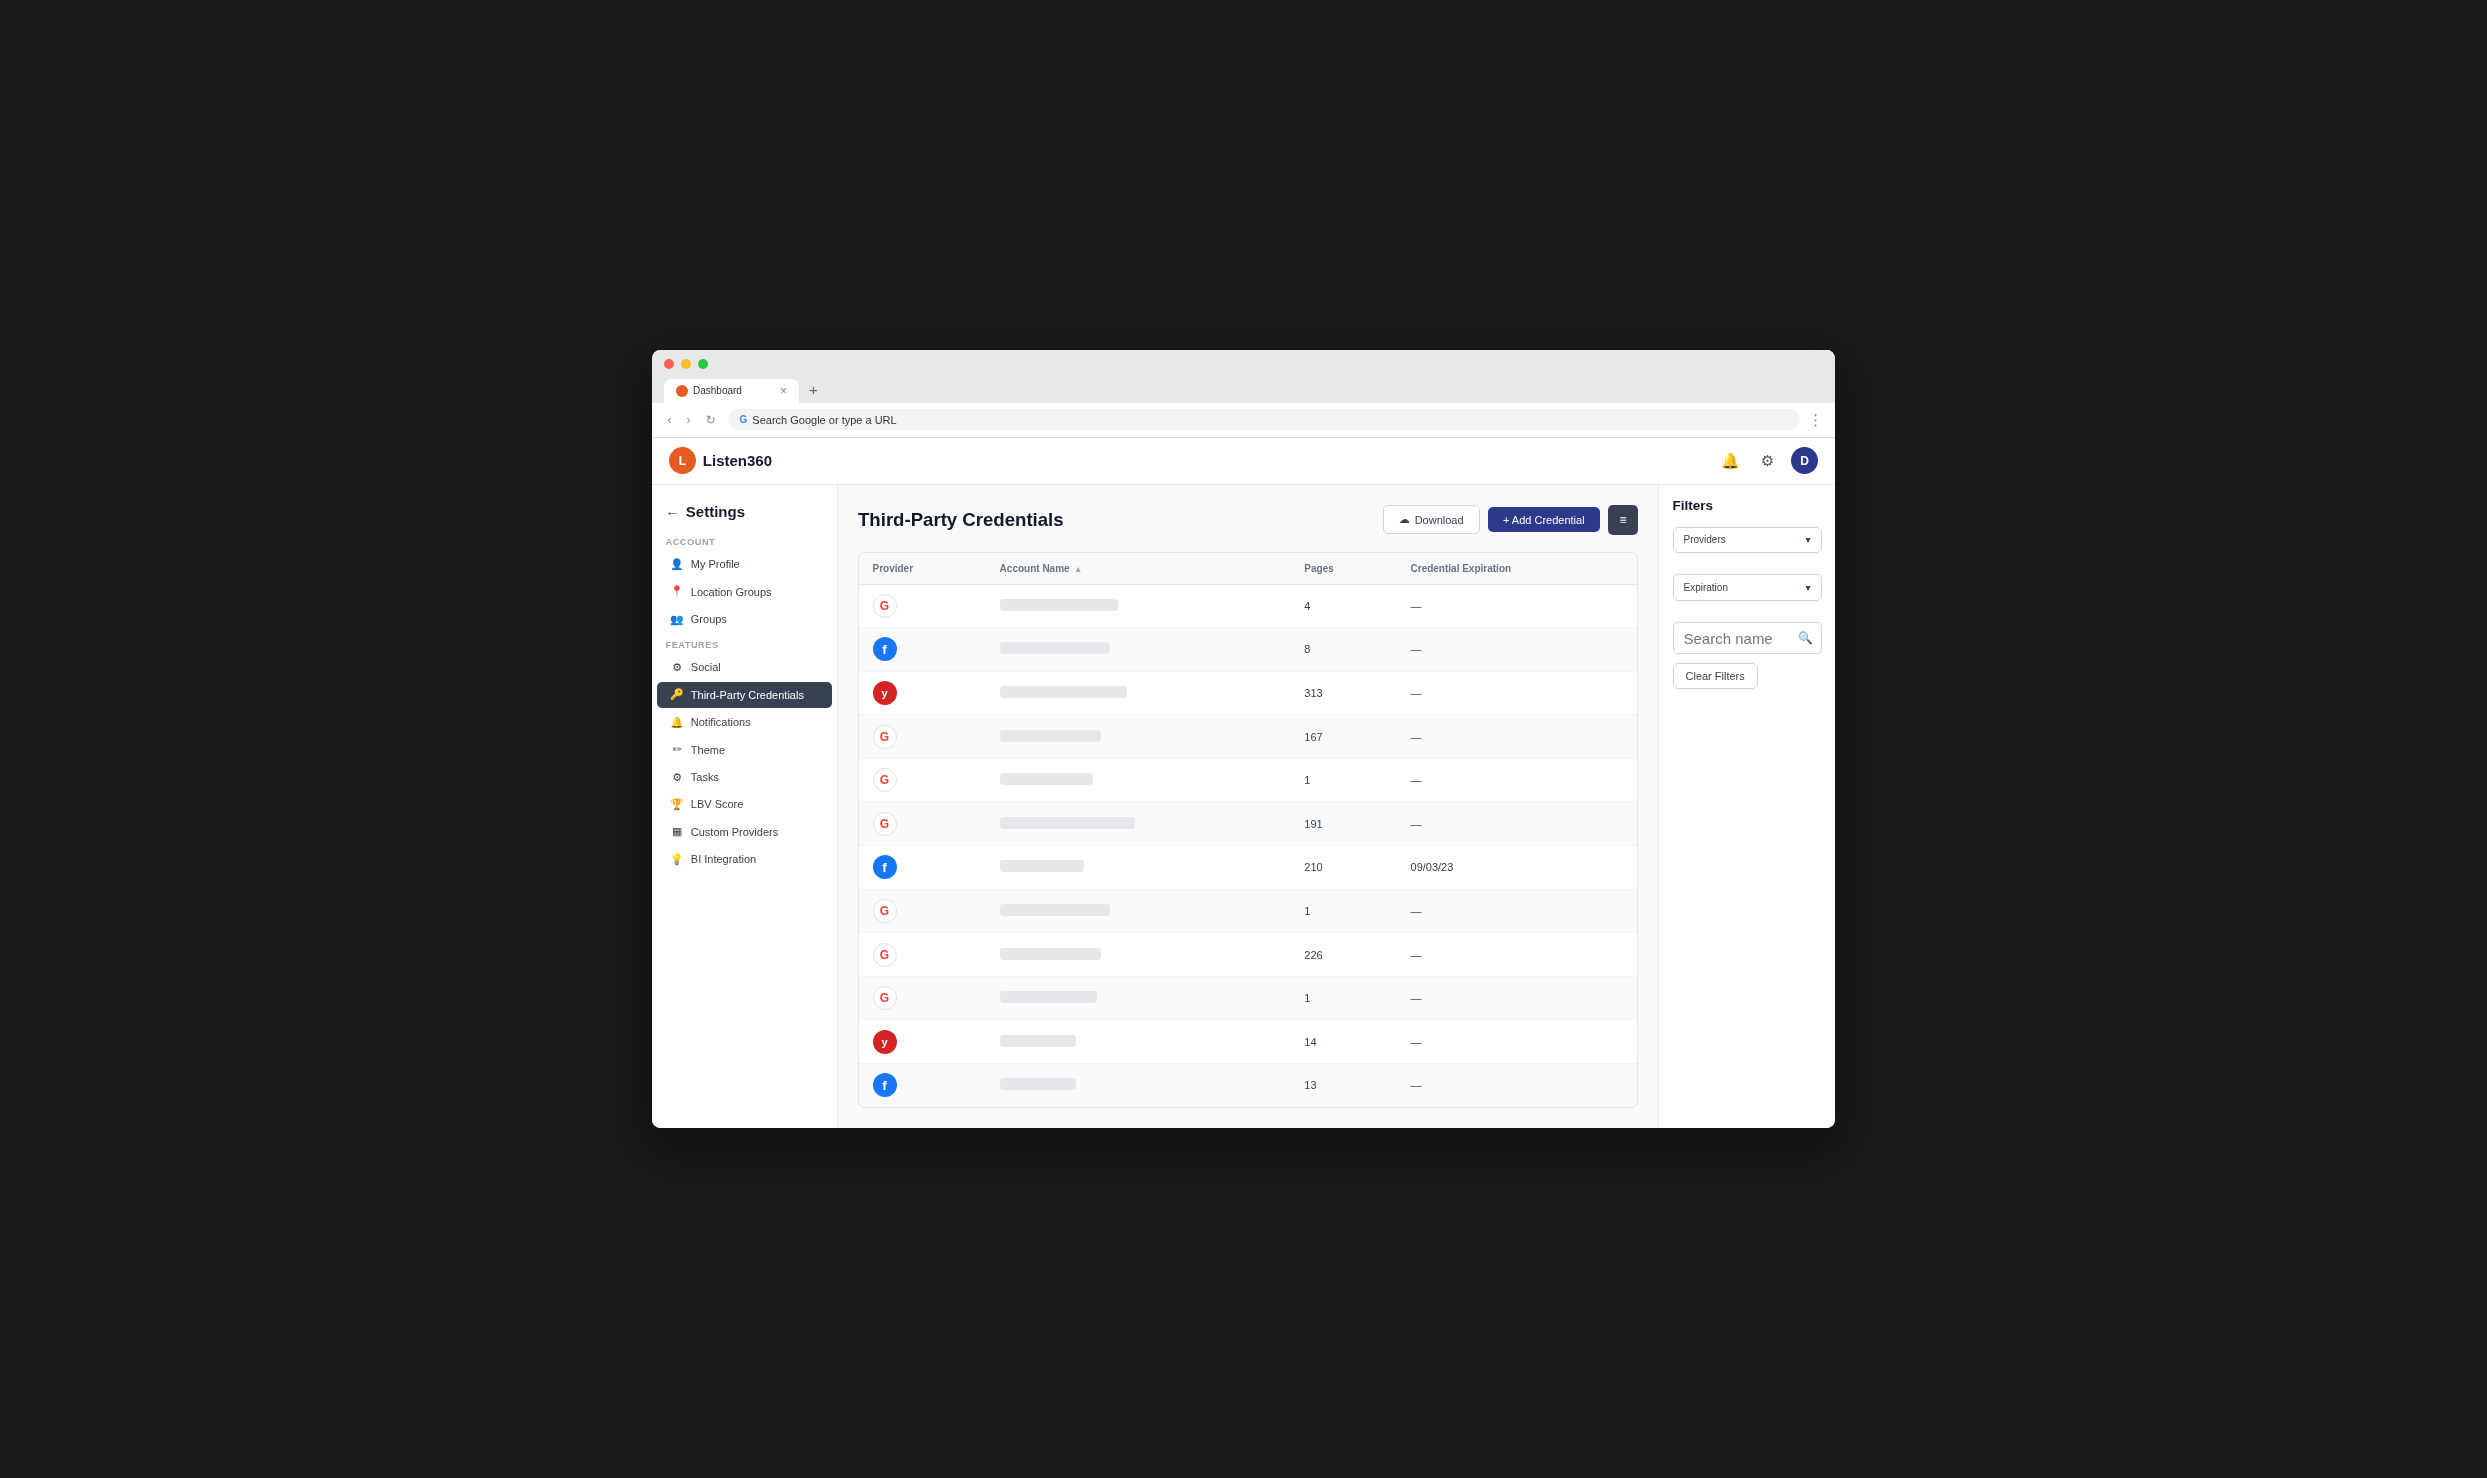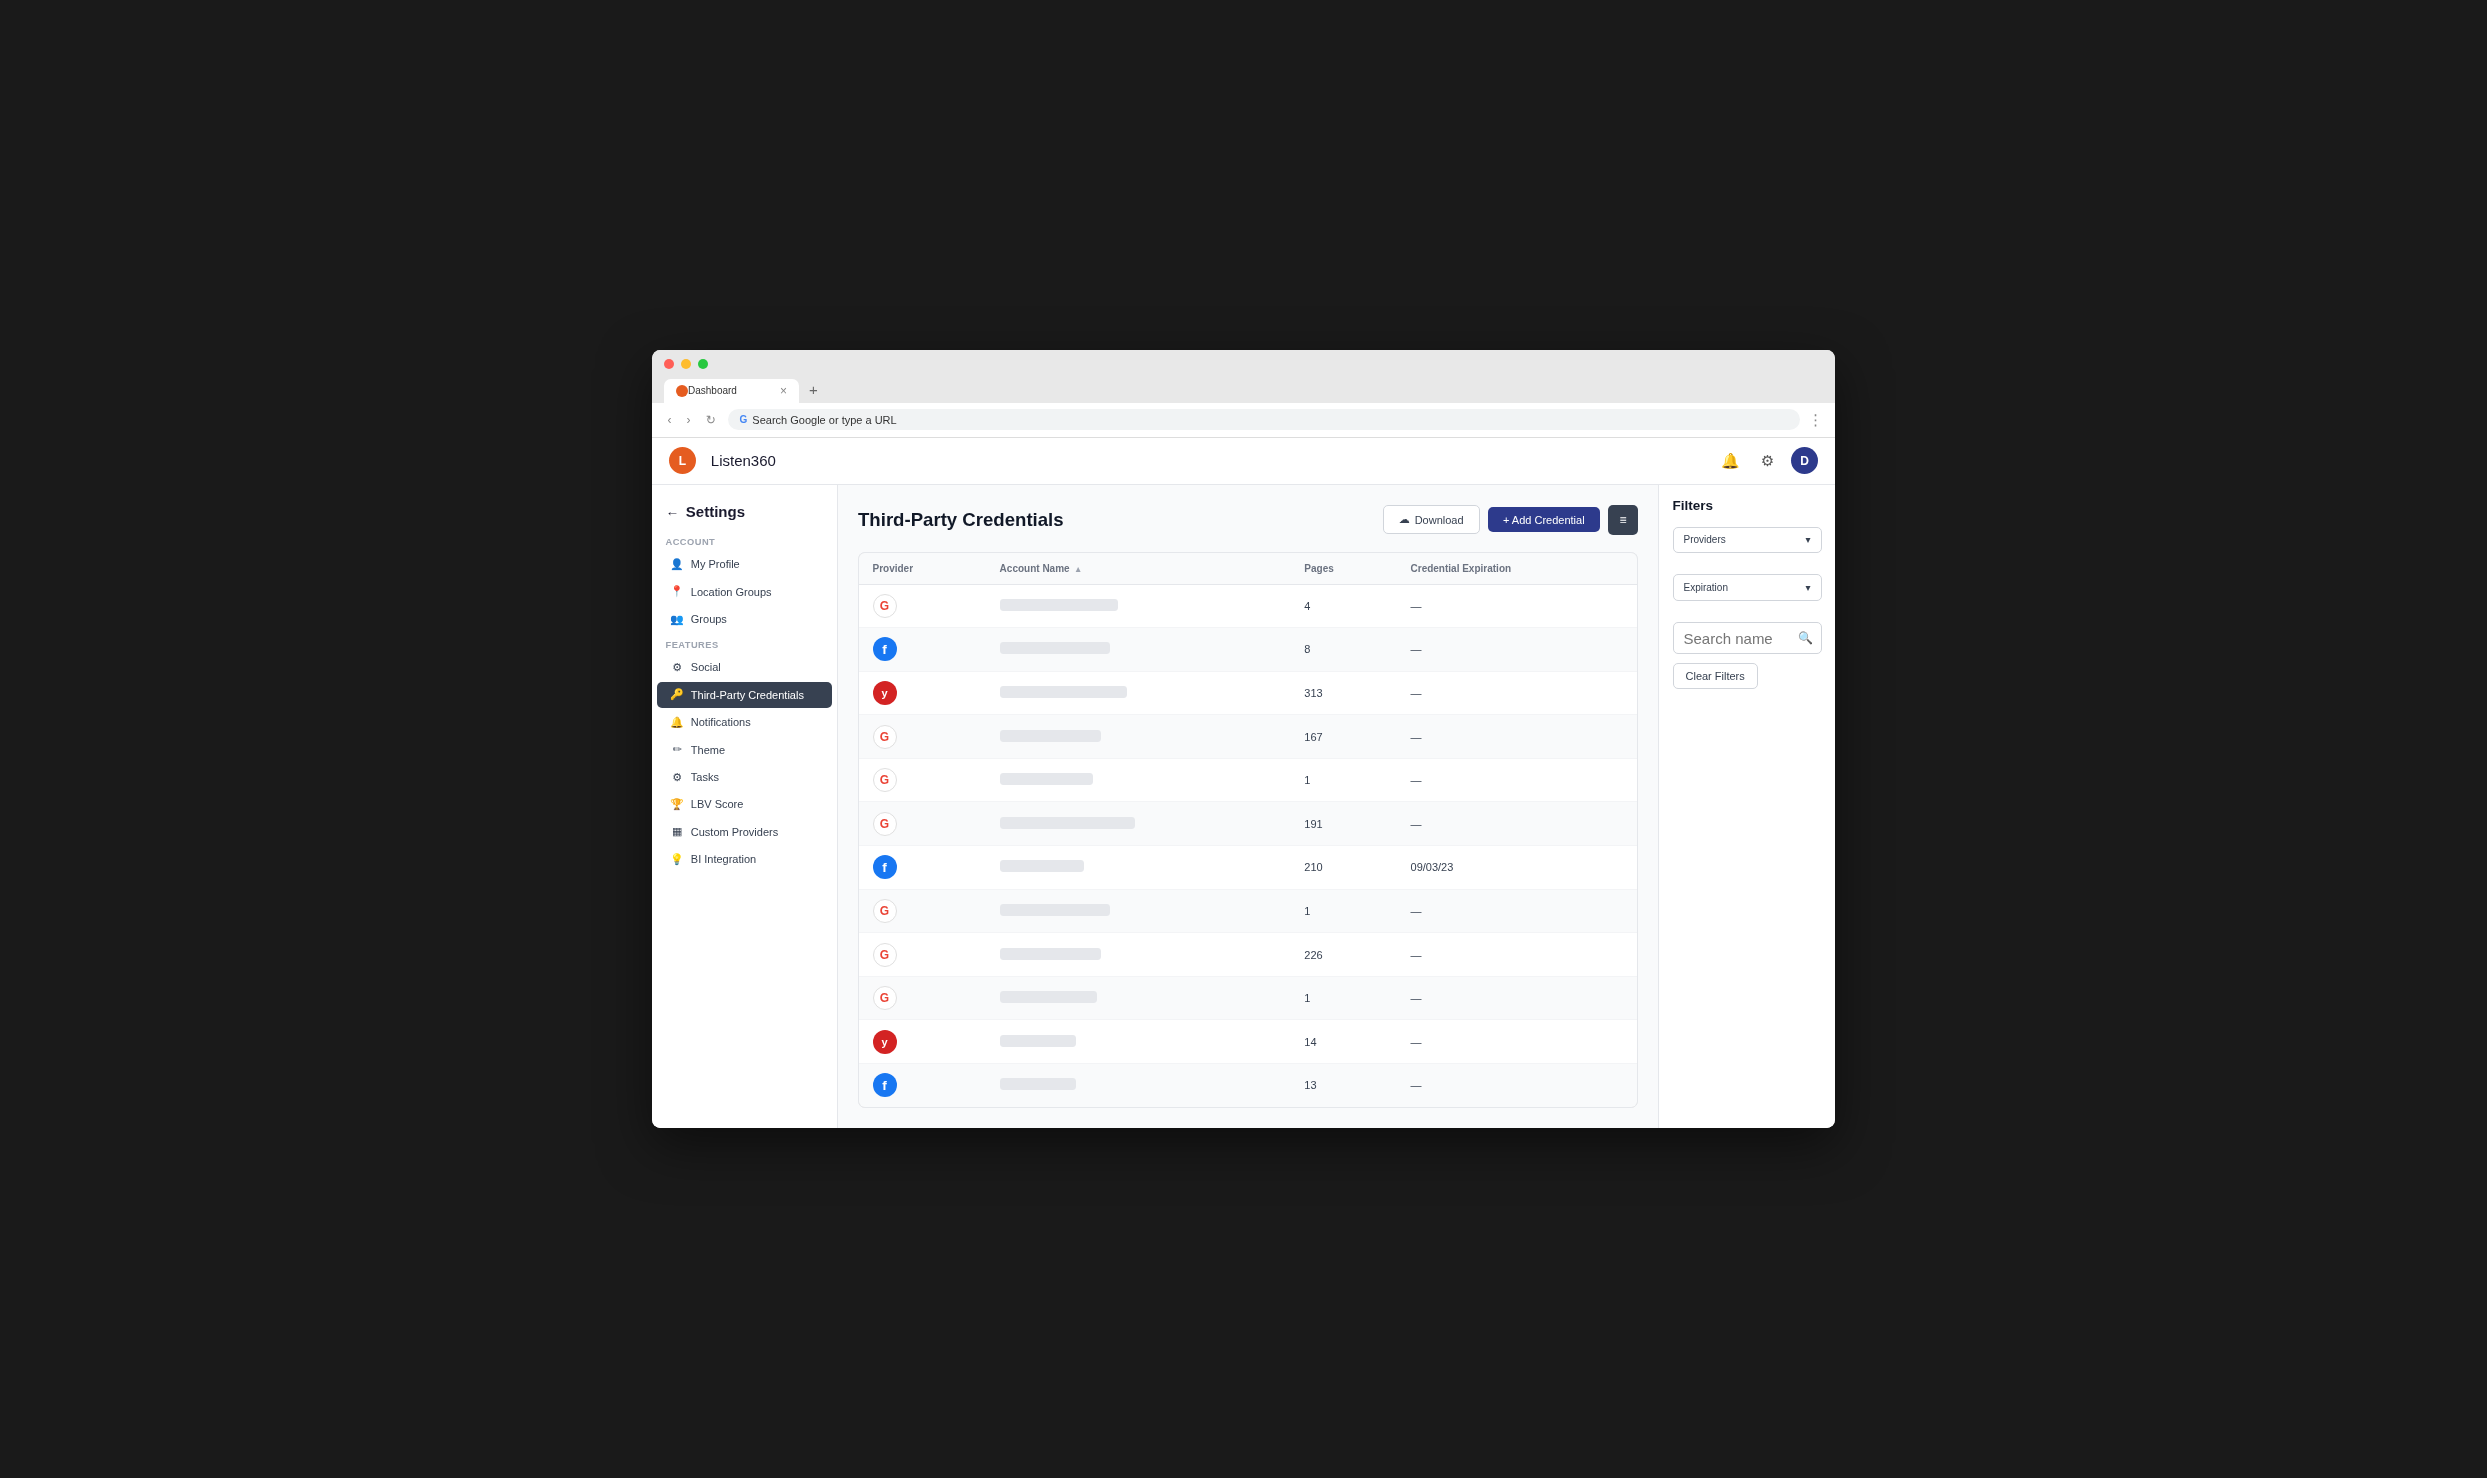--- a/index.html
+++ b/index.html
@@ -38,20 +38,21 @@
       gap: 1.7px;
     }
     .browser-tab {
       background: #fff;
       border-radius: 6.8px 6.8px 0 0;
       padding: 5px 12px;
       font-size: 10px;
       color: #333;
       display: flex;
       align-items: center;
+      gap: 5px;
       min-width: 135px;
     }
     .browser-tab .tab-favicon {
       width: 12px; height: 12px;
       background: #e55c20;
       border-radius: 50%;
       display: inline-block;
     }
     .tab-close { margin-left: auto; color: #888; cursor: pointer; font-size: 12px; }
     .tab-new { background: transparent; border-radius: 6.8px 6.8px 0 0; padding: 5px 8.4px; color: #666; font-size: 15px; cursor: pointer; }
@@ -101,21 +102,21 @@
       align-items: center;
       gap: 6.8px;
     }
     .logo-icon {
       width: 27px; height: 27px;
       background: #e55c20;
       border-radius: 50%;
       display: flex; align-items: center; justify-content: center;
       color: white; font-size: 12px; font-weight: bold;
     }
-    .logo-text { font-size: 15px; font-weight: 400; color: #1a1a2e; margin-left: 8px; }
+    .logo-text { font-size: 15px; font-weight: 700; color: #1a1a2e; }
     .topnav-right { margin-left: auto; display: flex; align-items: center; gap: 13.5px; }
     .topnav-icon-btn { background: none; border: none; cursor: pointer; color: #555; font-size: 15px; padding: 3.4px; }
     .avatar-btn {
       width: 27px; height: 27px;
       background: #2d3a8c;
       border-radius: 50%;
       color: white;
       font-size: 12px;
       font-weight: 600;
       border: none;

